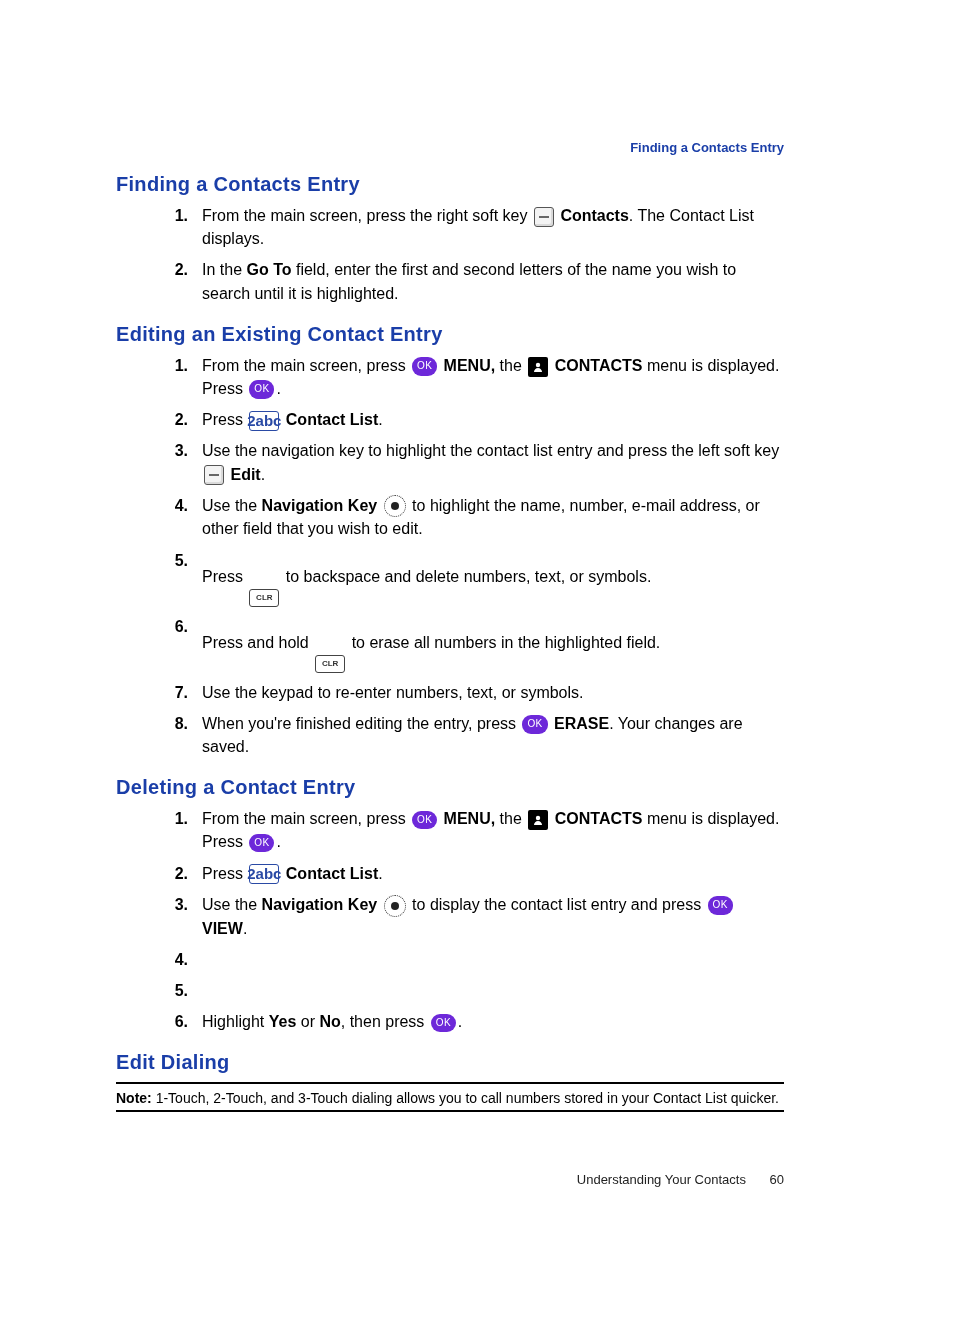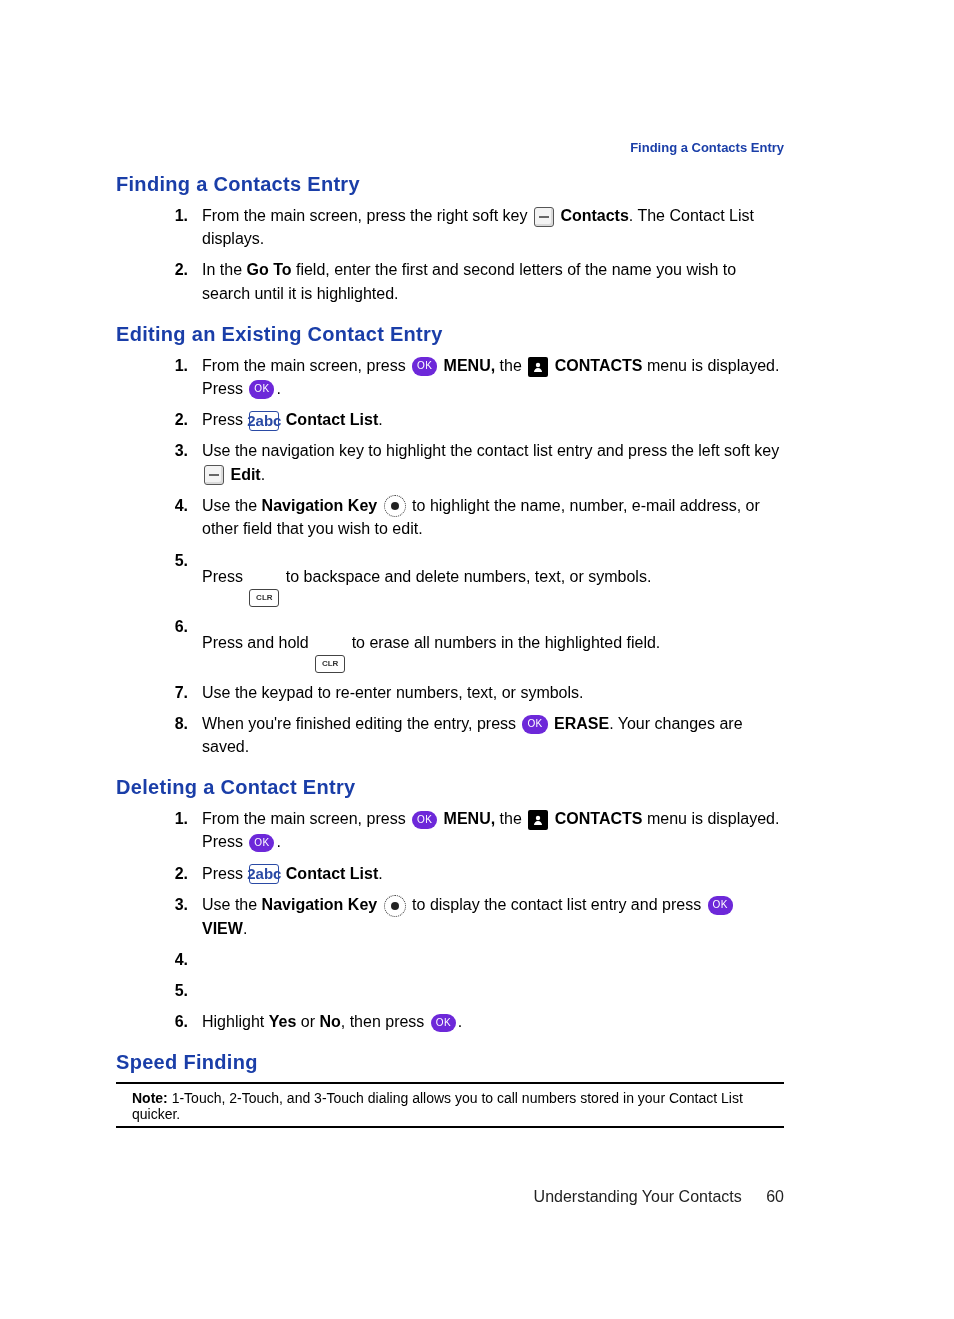--- a/index.html
+++ b/index.html
@@ -133,25 +133,25 @@
     border-radius: 50%;
     background: #222;
   }
   hr.thick {
     border: none;
     border-top: 2px solid #000;
     margin: 4px 0 6px 0;
   }
   .note {
     font-size: 14px;
-    margin: 4px 16px;
+    margin: 4px 0;
   }
   .footer {
     text-align: right;
-    font-size: 16px;
+    font-size: 13px;
     color: #222;
     margin-top: 60px;
   }
   .footer .pg { margin-left: 20px; }
 </style>
 </head>
 <body>
 
 <div class="page">
 
@@ -333,21 +333,21 @@
       <span class="num">6.</span>
       <span class="step-body">
         <span>Highlight </span><span class="b">Yes</span><span> or </span><span class="b">No</span><span>, then press </span>
         <span class="key">
             <span class="ok-pill">OK</span>
           </span><span>.</span>
       </span>
     </li>
   </ol>
 
-  <h2 class="blue">Speed Finding</h2>
+  <h2 class="blue">Edit Dialing</h2>
   <hr class="thick">
   <p class="note">
     <span class="b">Note:</span><span> 1-Touch, 2-Touch, and 3-Touch dialing allows you to call numbers stored in your Contact List quicker.</span>
   </p>
   <hr class="thick">
 
   <div class="footer">
     <span>Understanding Your Contacts</span>
     <span class="pg">60</span>
   </div>

